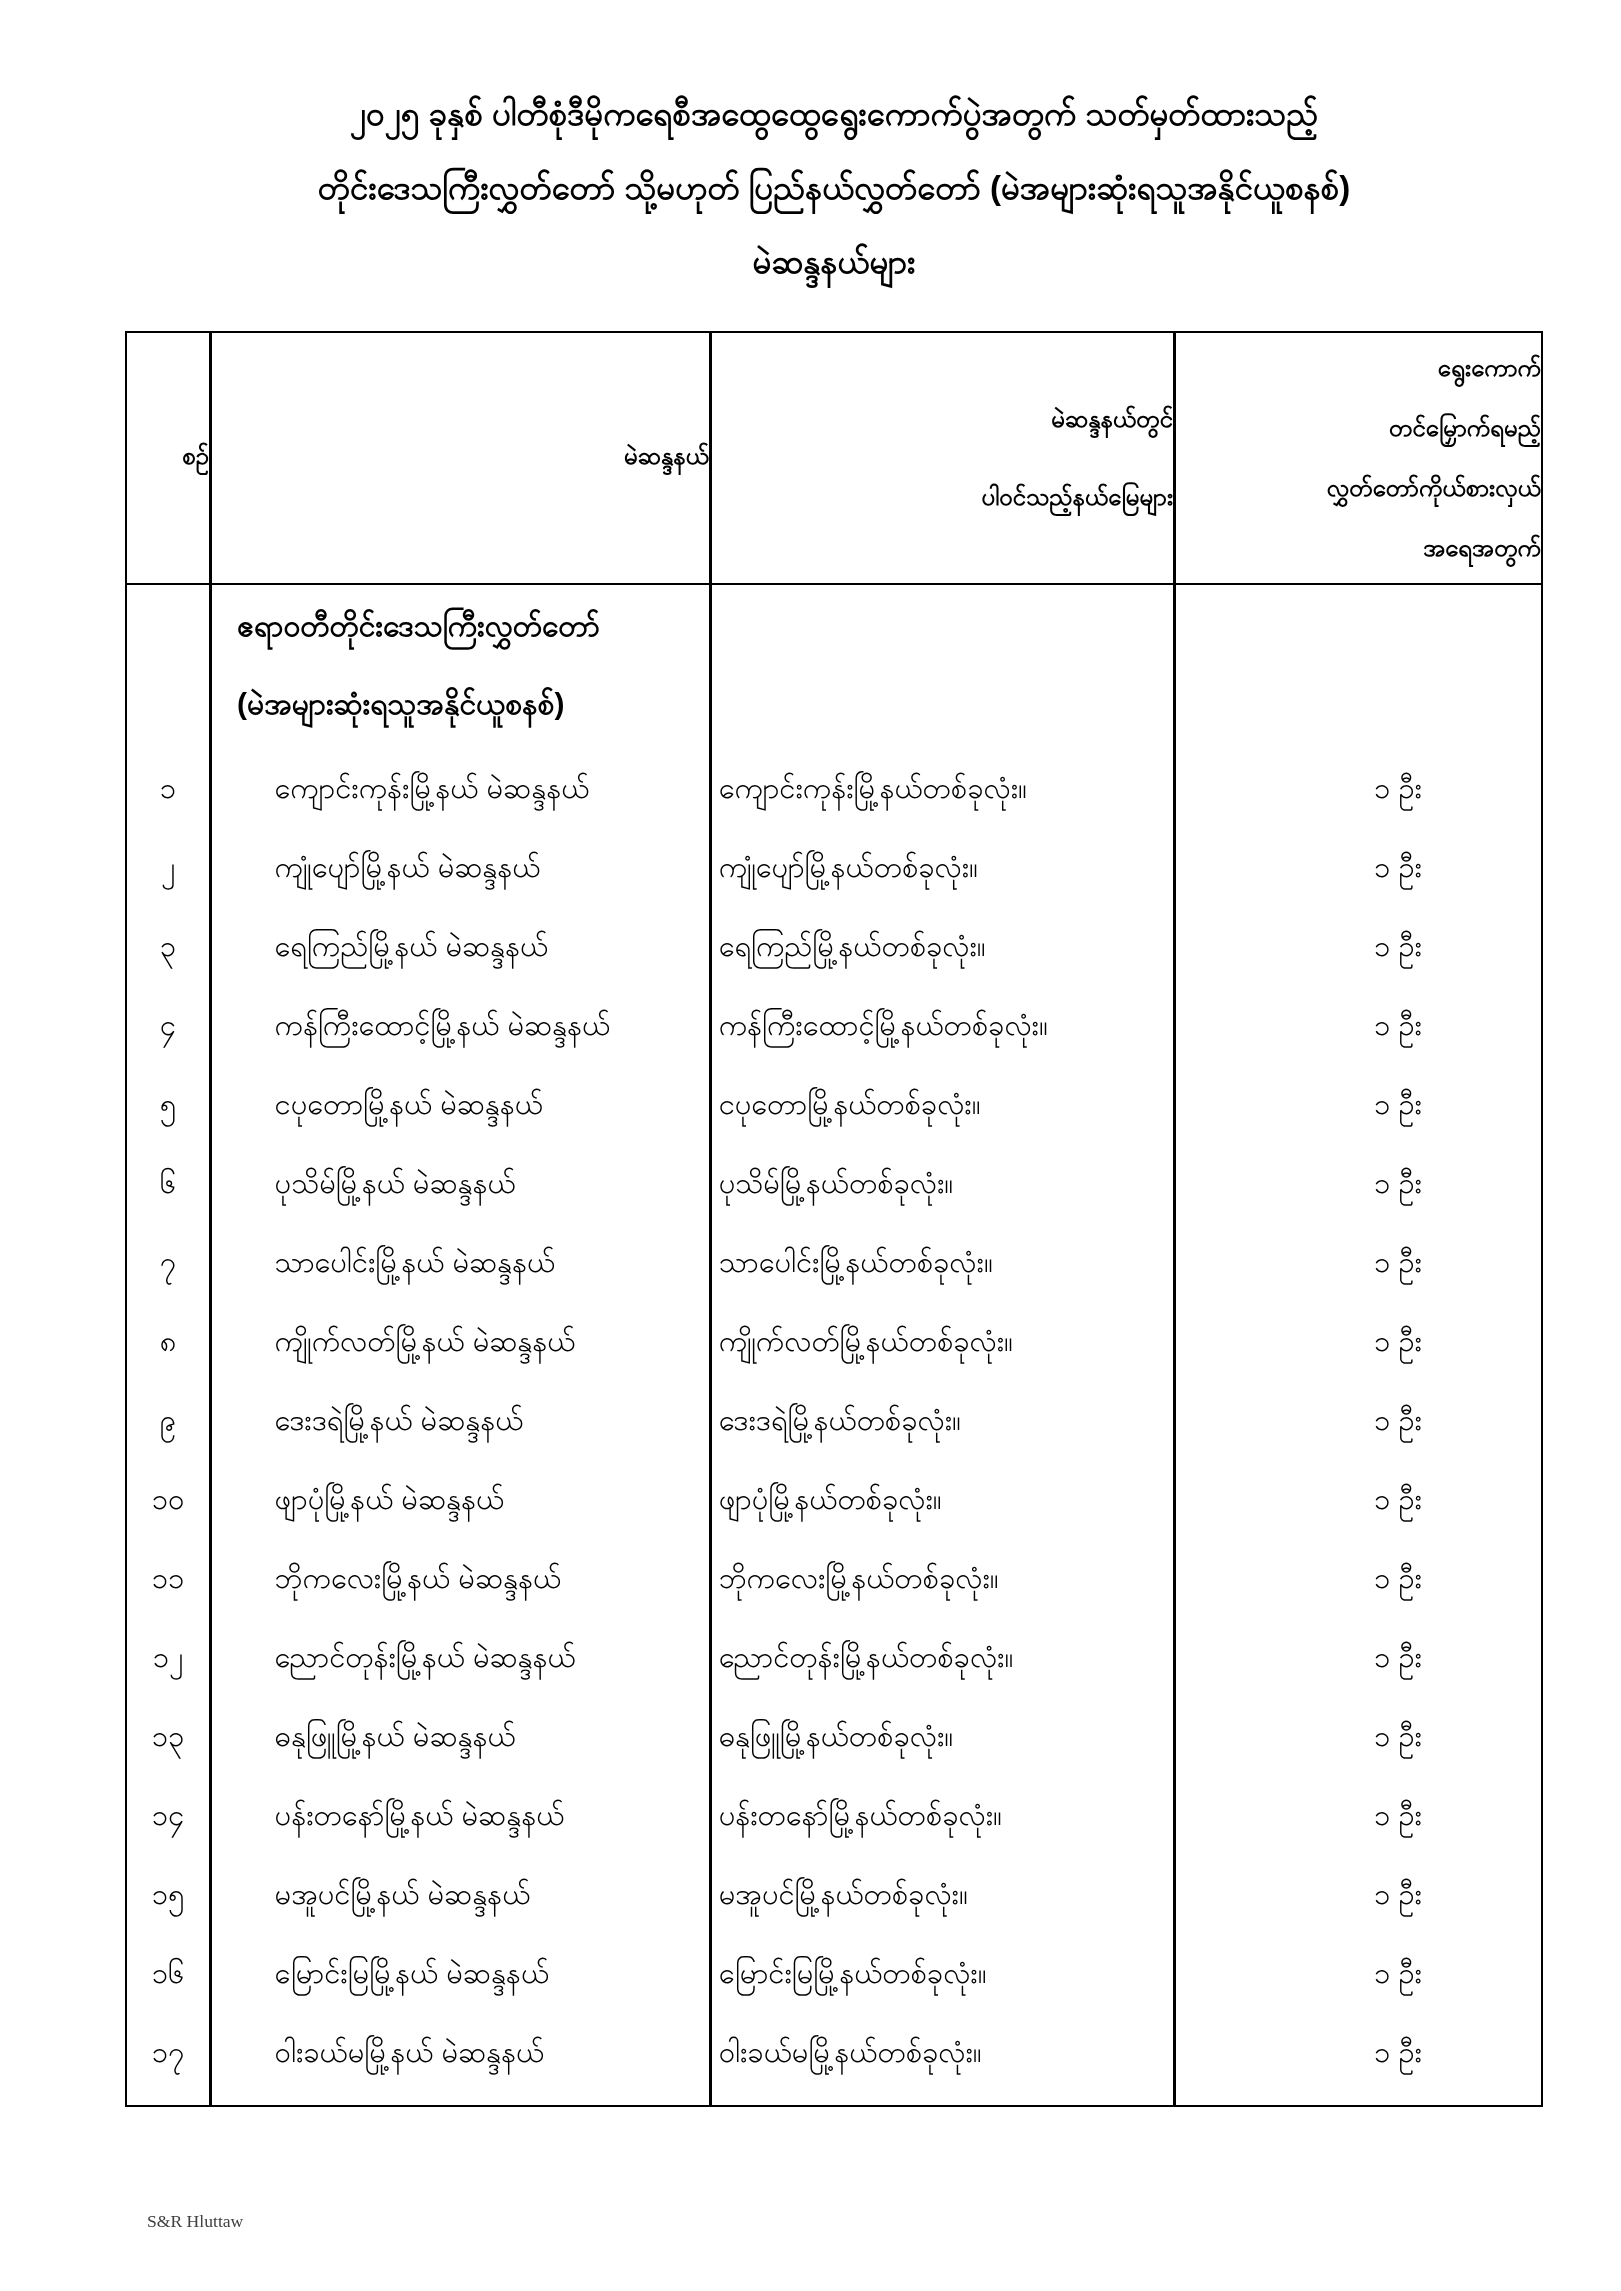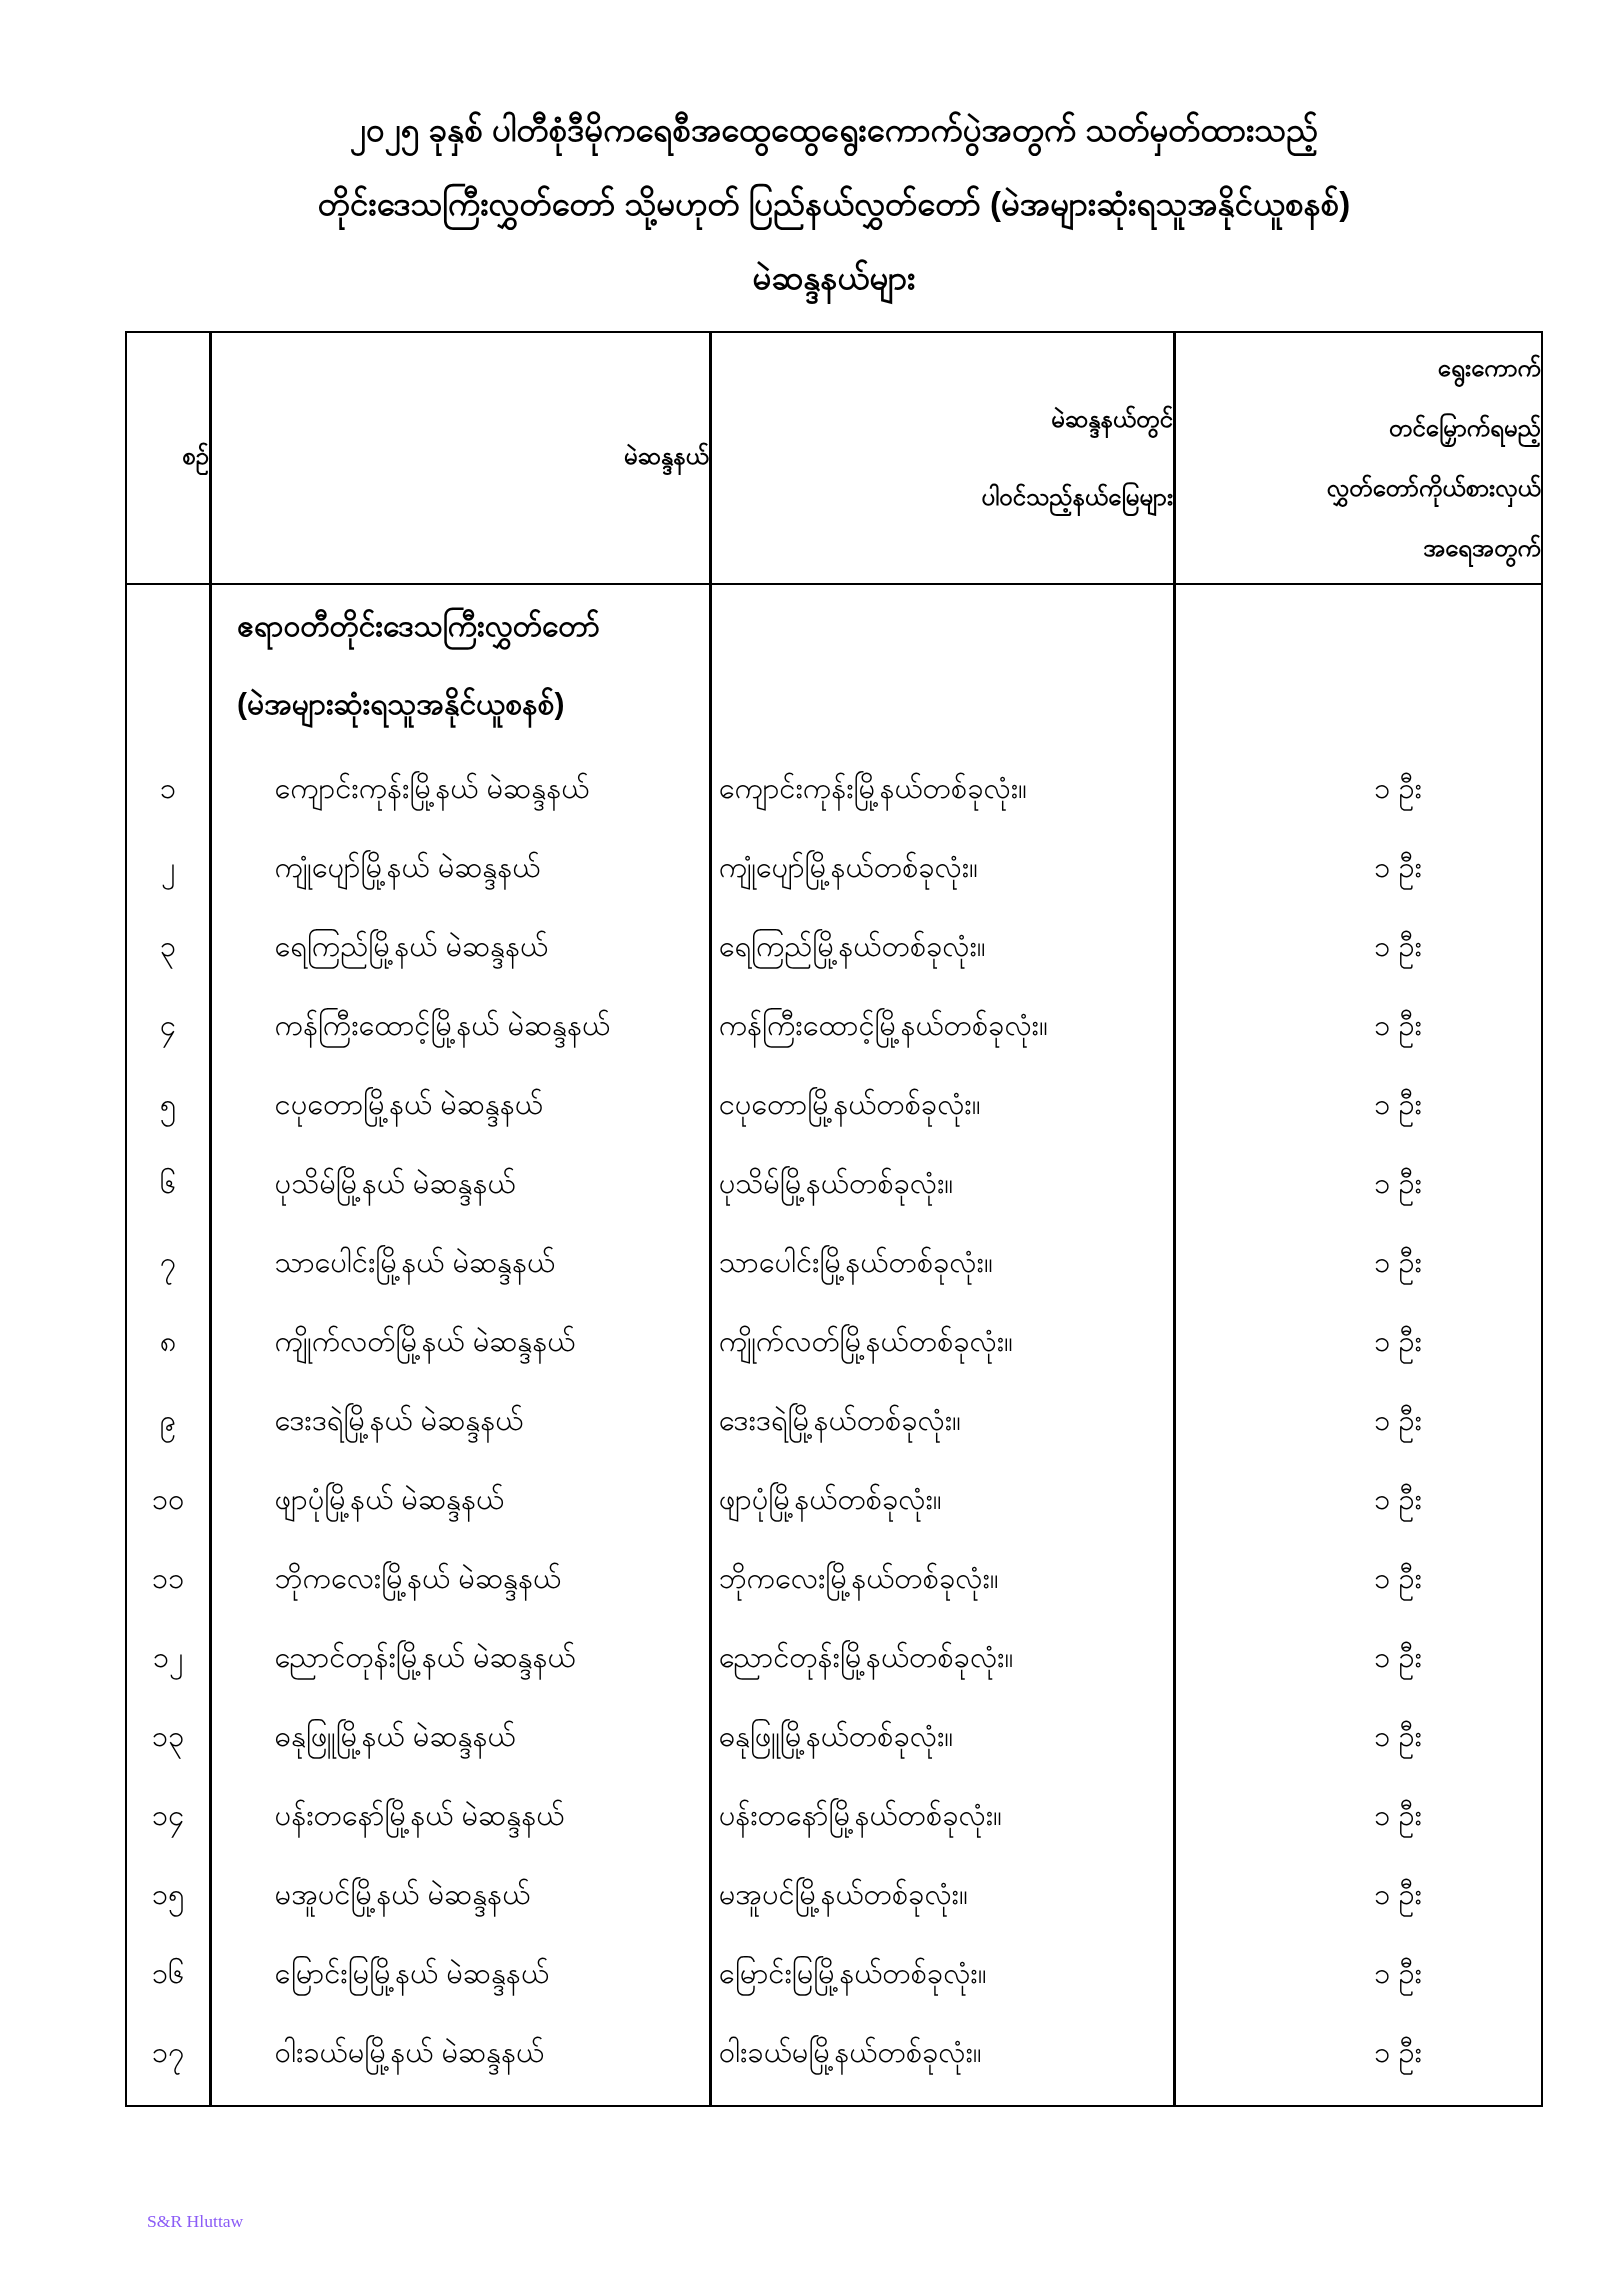--- a/index.html
+++ b/index.html
@@ -12,21 +12,21 @@
     width: 1621px;
     height: 2292px;
     overflow: hidden;
     color: #000000;
     font-family: "Liberation Sans", sans-serif;
   }
 
   
   .page-title {
     position: absolute;
-    top: 93px;
+    top: 77px;
     left: 125px;
     width: 1418px;
     text-align: center;
     font-weight: 700;
     font-size: 33px;
     line-height: 74px;
     white-space: nowrap;
   }
 
   
@@ -103,21 +103,21 @@
   .trow .c3 { width: 550px; flex: 0 0 auto; box-sizing: border-box; padding-left: 13.7px; white-space: nowrap; }
   .trow .c4 { flex: 1 1 auto; text-align: center; }
 
   
   .footer-watermark {
     position: absolute;
     left: 147px;
     top: 2211px;
     font-family: "Liberation Serif", serif;
     font-size: 17.6px;
-    color: #8b5cf6;
+    color: #404040;
   }
 </style>
 </head>
 <body>
 
 <div class="page-title">
   <div>၂၀၂၅ ခုနှစ် ပါတီစုံဒီမိုကရေစီအထွေထွေရွေးကောက်ပွဲအတွက် သတ်မှတ်ထားသည့်</div>
   <div>တိုင်းဒေသကြီးလွှတ်တော် သို့မဟုတ် ပြည်နယ်လွှတ်တော် (မဲအများဆုံးရသူအနိုင်ယူစနစ်)</div>
   <div>မဲဆန္ဒနယ်များ</div>
 </div>

